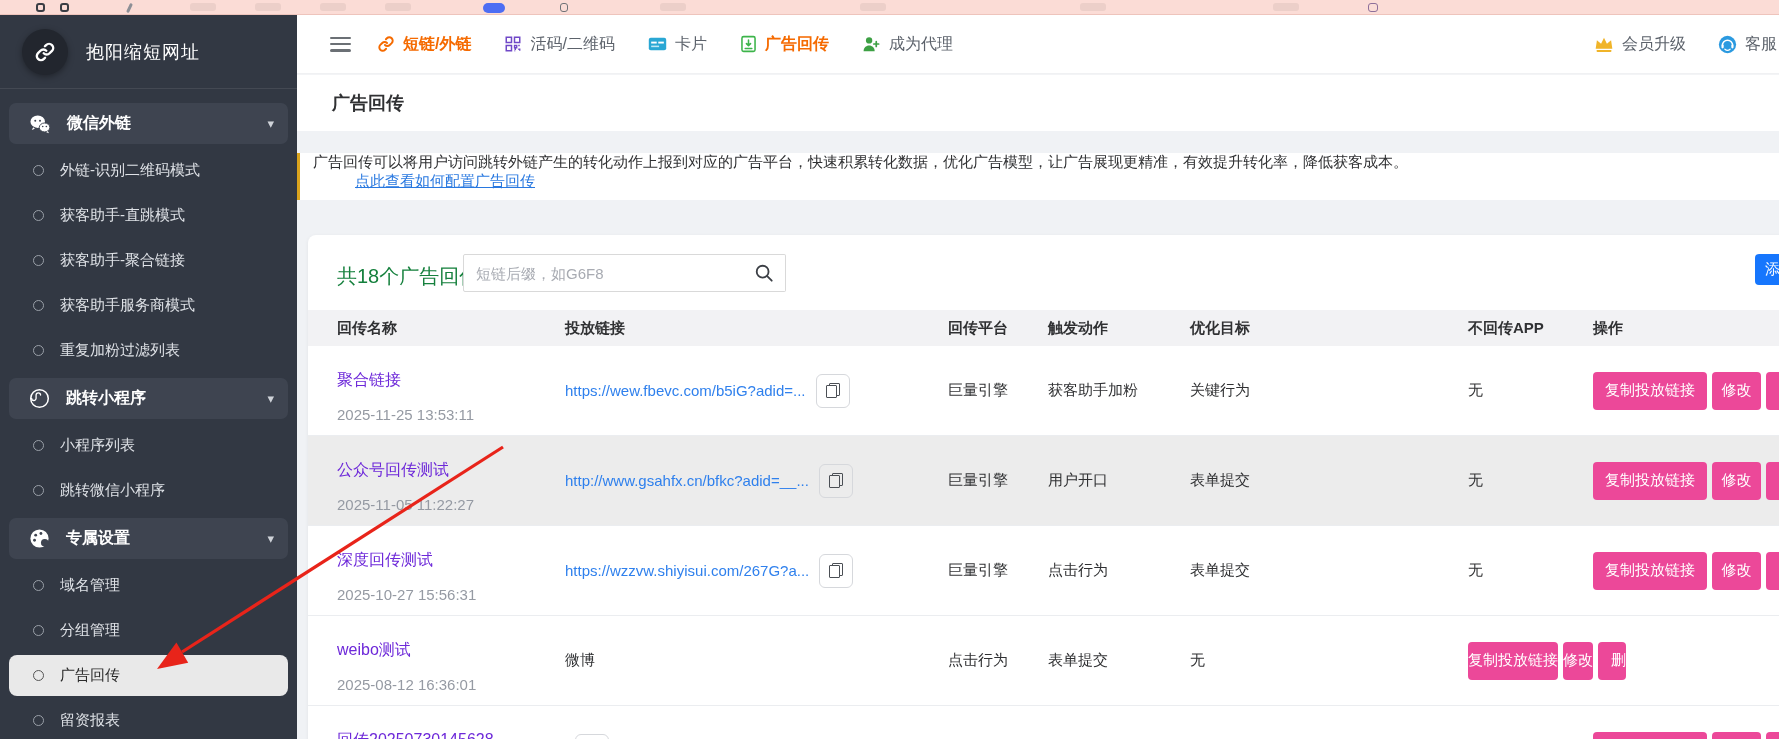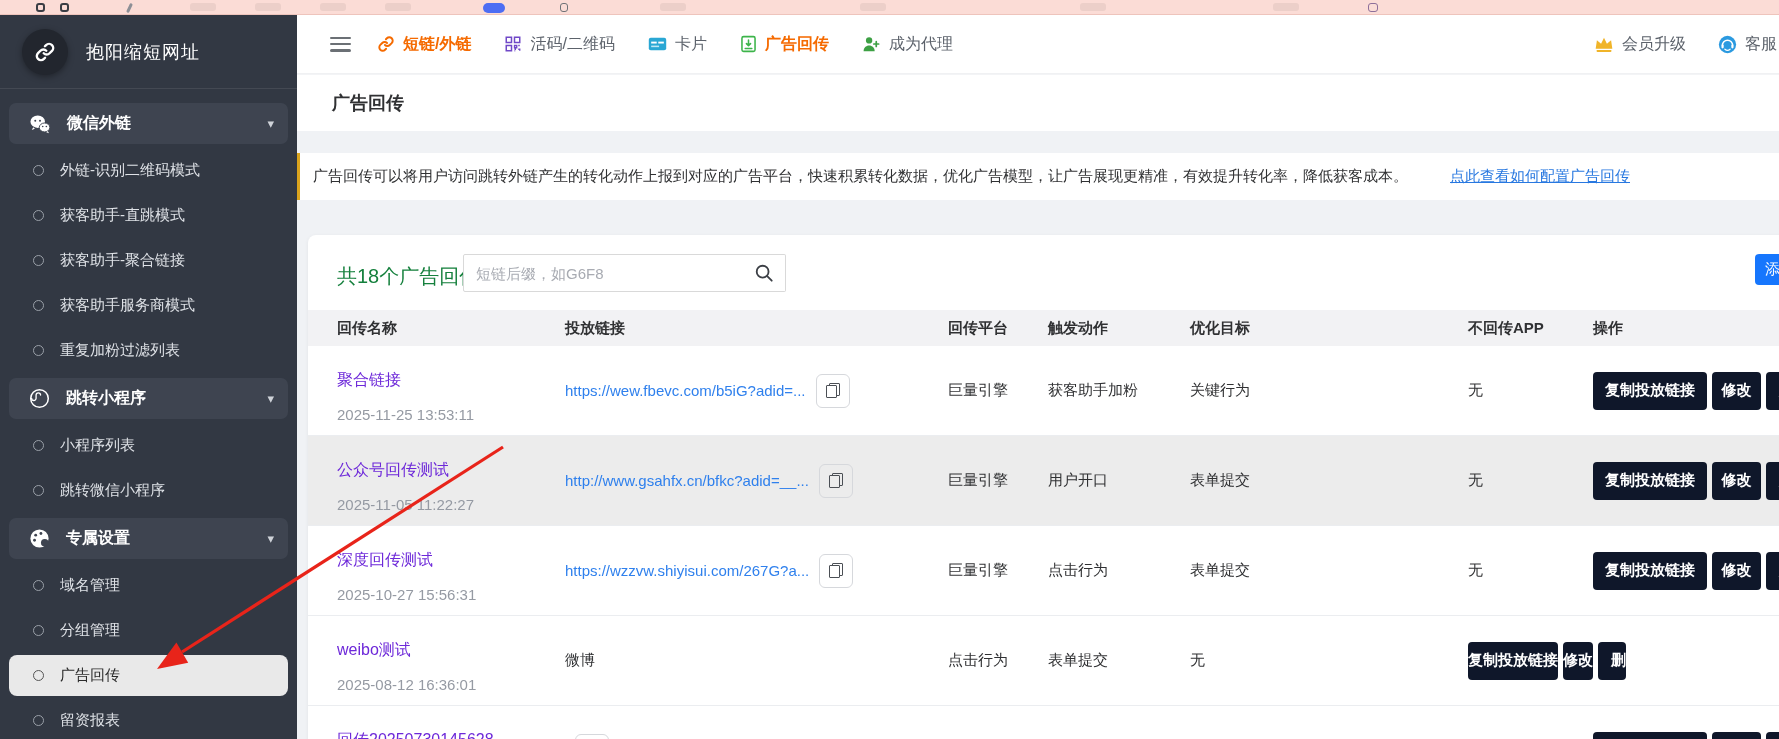--- a/index.html
+++ b/index.html
@@ -43,22 +43,22 @@
     color:#5c626b; cursor:pointer; white-space:nowrap; }
   .nav-item.active { color:#f56a00; font-weight:bold; }
   .topbar-right { margin-left:auto; display:flex; align-items:center; gap:32px; padding-right:2px; }
   .topbar-right .nav-item { margin-right:0; }
 
   .titlebar { position:absolute; left:297px; top:74px; right:0; height:57px; background:#fff;
     border-top:1px solid #f3f4f6; display:flex; align-items:center; padding-left:35px; z-index:3; }
   .page-title { font-size:18px; font-weight:bold; color:#303133; }
 
   .banner { position:absolute; left:296px; top:153px; right:0; height:47px; background:#fff;
-    border-left:4px solid #dba41d; display:flex; align-items:center; padding-left:13px;
-    font-size:15px; color:#303133; z-index:3; }
+    border-left:4px solid #dba41d; display:flex; align-items:flex-start; padding-left:13px;
+    font-size:15px; color:#303133; z-index:3;flex-direction:column; }
   .banner a { color:#2878e0; text-decoration:underline; margin-left:42px; cursor:pointer; white-space:nowrap; }
 
   .card { position:absolute; left:308px; top:235px; right:-16px; bottom:-20px; background:#fff;
     border-radius:8px; box-shadow:0 1px 4px rgba(0,0,0,.06); z-index:3; }
   .search-row { position:absolute; left:0; top:19px; right:0; height:38px; }
   .count-text { position:absolute; left:29px; top:9px; font-size:20px; color:#15803d; }
   .search-input { position:absolute; left:155px; top:0; width:280px; height:38px;
     border:1px solid #d9d9d9; border-radius:2px 0 0 2px; padding:0 12px; font-size:15px; color:#333;
     font-family:inherit; outline:none; }
   .search-input::placeholder { color:#a8abb2; }
@@ -82,22 +82,22 @@
   .cell-link a { color:#2f80ed; text-decoration:none; font-size:15px; cursor:pointer; white-space:nowrap; }
   .copy-btn { width:34px; height:34px; border:1px solid #d6d8dc; border-radius:6px; background:transparent;
     display:flex; align-items:center; justify-content:center; cursor:pointer; flex:0 0 auto; }
   .copy-glyph { position:relative; width:14px; height:15px; }
   .copy-glyph::before { content:""; position:absolute; right:0; top:0; width:9px; height:11px;
     border:1.6px solid #4b4f55; border-radius:1px; }
   .copy-glyph::after { content:""; position:absolute; left:0; bottom:0; width:9px; height:11px;
     border:1.6px solid #4b4f55; border-radius:1px; background:#fff; }
   .trow.alt .copy-glyph::after { background:#ececec; }
   .cell-actions { display:flex; gap:5px; align-items:center; }
-  .act-btn { height:38px; background:#0f172a; color:#fff; border:none; border-radius:4px;
-    font-size:15px; font-weight:bold; cursor:pointer; font-family:inherit; white-space:nowrap; }
+  .act-btn { height:38px; background:#ec4899; color:#fff; border:none; border-radius:4px;
+    font-size:15px; font-weight:normal; cursor:pointer; font-family:inherit; white-space:nowrap; }
   .act-copy { width:114px; }
   .act-edit { width:49px; }
   .act-del { width:44px; text-align:left; padding-left:13px; }
 
   .red-arrow { position:absolute; left:0; top:0; z-index:60; pointer-events:none; }
   svg.icon { display:block; flex:0 0 auto; }
 </style>
 </head>
 <body>
 

